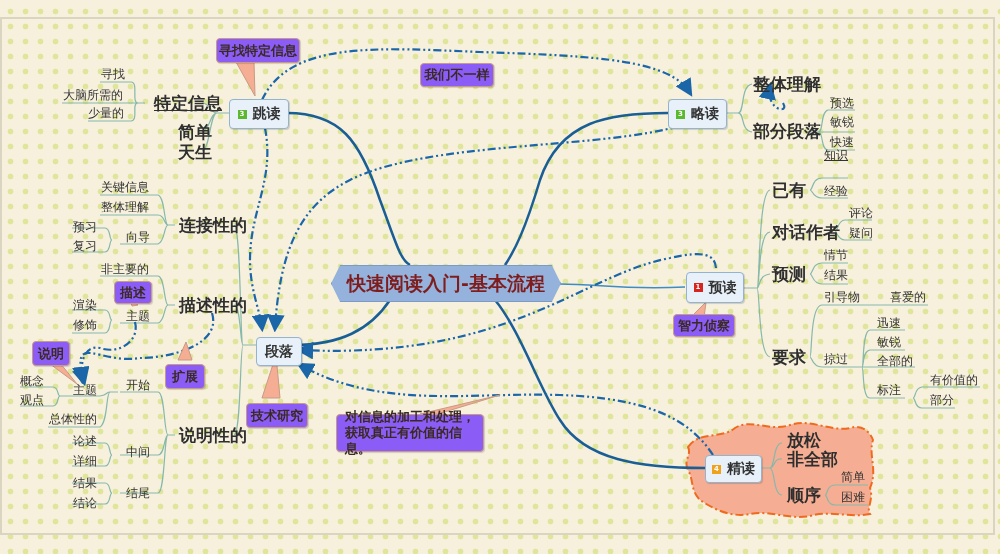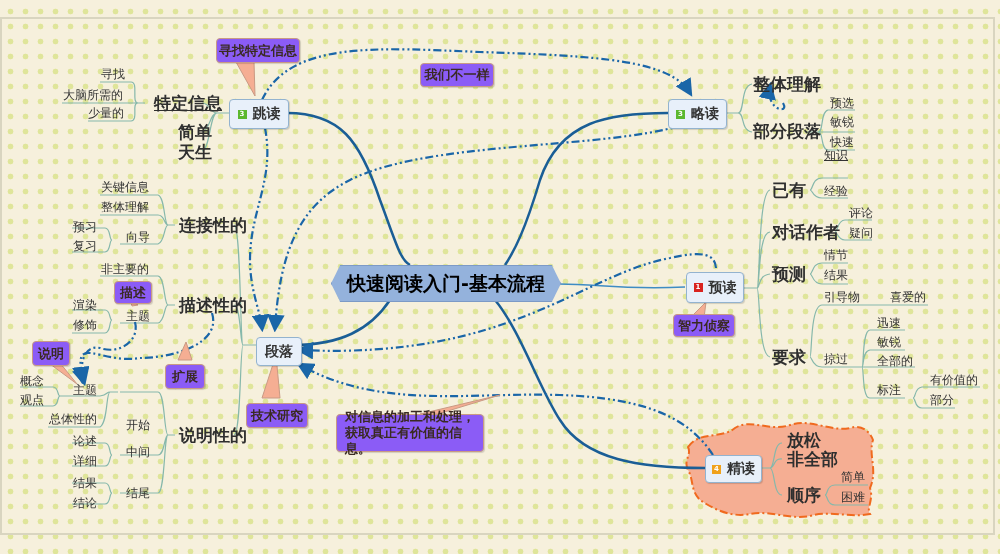--- a/index.html
+++ b/index.html
@@ -27,21 +27,21 @@
   }
   .num {
     display:inline-block; width:9px; height:9px; font-size:7px; line-height:9px; color:#fff;
     text-align:center; margin-right:6px; font-weight:bold;
   }
   .central {
     position:absolute; left:331px; top:265px; width:228px; height:35px;
     background:#94b2dc; border:1px solid #7c9ac6;
     clip-path:polygon(4% 0, 96% 0, 100% 50%, 96% 100%, 4% 100%, 0 50%);
     display:flex; align-items:center; justify-content:center;
-    font-size:19px; font-weight:bold; color:#000000;
+    font-size:19px; font-weight:bold; color:#7f1d1d;
   }
   .callout {
     position:absolute; background:#8b5cf6; border:1px solid #c99a84; border-radius:4px;
     font-size:13px; font-weight:bold; color:#3a2a22; display:flex; align-items:center; justify-content:center;
     box-shadow:1px 1px 1px rgba(0,0,0,0.15);
   }
   .callout.multi { justify-content:flex-start; padding:6px 8px; box-sizing:border-box; white-space:normal; line-height:16px; }
 </style>
 </head>
 <body>
@@ -217,21 +217,21 @@
 <span class="t" style="left:101px;top:200px;">整体理解</span>
 <span class="t" style="left:126px;top:230px;">向导</span>
 <span class="t" style="left:73px;top:220px;">预习</span>
 <span class="t" style="left:73px;top:239px;">复习</span>
 
 <span class="t" style="left:101px;top:262px;">非主要的</span>
 <span class="t" style="left:126px;top:309px;">主题</span>
 <span class="t" style="left:73px;top:298px;">渲染</span>
 <span class="t" style="left:73px;top:318px;">修饰</span>
 
-<span class="t" style="left:126px;top:378px;margin-top:40px;">开始</span>
+<span class="t" style="left:126px;top:378px;">开始</span>
 <span class="t" style="left:126px;top:445px;">中间</span>
 <span class="t" style="left:126px;top:486px;">结尾</span>
 <span class="t" style="left:73px;top:383px;">主题</span>
 <span class="t" style="left:49px;top:412px;">总体性的</span>
 <span class="t" style="left:20px;top:374px;">概念</span>
 <span class="t" style="left:20px;top:393px;">观点</span>
 <span class="t" style="left:73px;top:434px;">论述</span>
 <span class="t" style="left:73px;top:454px;">详细</span>
 <span class="t" style="left:73px;top:476px;">结果</span>
 <span class="t" style="left:73px;top:496px;">结论</span>

